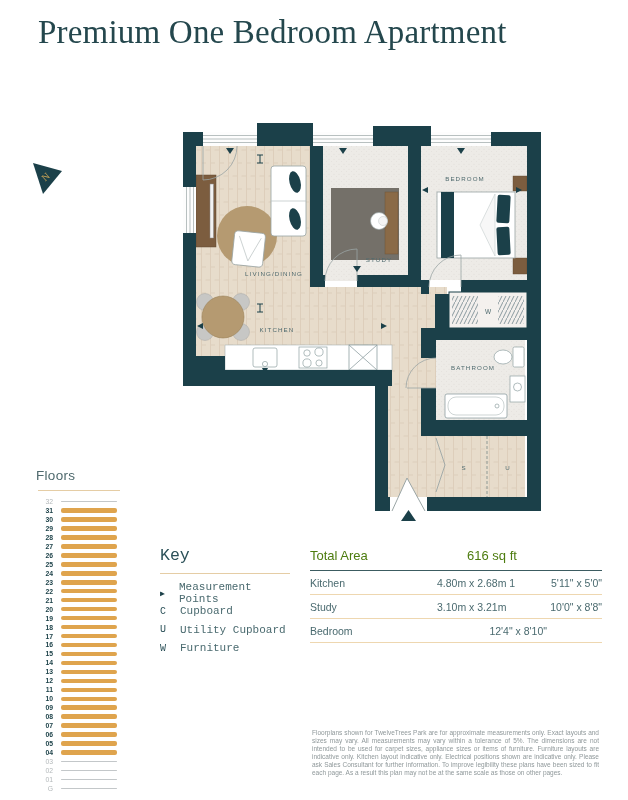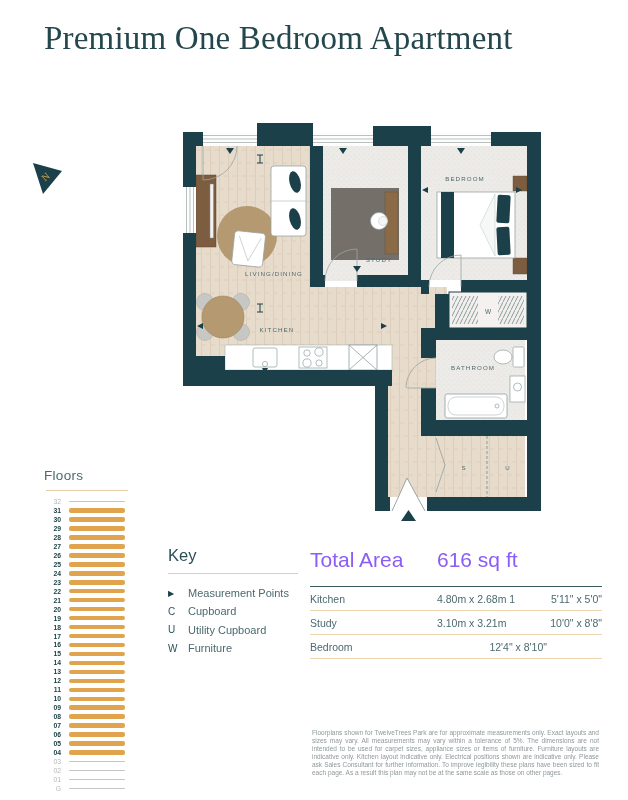--- a/index.html
+++ b/index.html
@@ -1,46 +1,46 @@
 <!DOCTYPE html>
 <html><head>
 <meta charset="utf-8">
 <style>
   html,body{margin:0;padding:0;background:#ffffff;}
   .page{position:relative;width:628px;height:800px;background:#fff;overflow:hidden;
         font-family:"Liberation Sans",sans-serif;color:#4a6a6f;}
   
-  .title{position:absolute;left:38px;top:14px;width:560px;margin:6px;
+  .title{position:absolute;left:38px;top:14px;width:560px;margin:0;
          font-family:"Liberation Serif",serif;font-weight:400;font-size:33px;
          letter-spacing:.2px;color:#24474d;}
   
   .north{position:absolute;left:26px;top:154px;width:44px;height:48px;}
   
   .plan{position:absolute;left:183px;top:118px;width:358px;height:404px;}
   
-  .floors{position:absolute;left:44px;top:468px;width:95px;}
+  .floors{position:absolute;left:36px;top:468px;width:95px;}
   .floors-title{font-size:13.5px;color:#4e696d;letter-spacing:.3px;}
   .floors-rule{width:82px;border-bottom:1px solid #e5cda5;margin:7px 0 6px 2px;}
   .floor-row{display:flex;align-items:center;height:8.97px;}
   .floor-num{width:17px;text-align:right;font-size:6.8px;color:#b3b8ba;}
   .floor-row.active .floor-num{color:#1d4249;font-weight:bold;}
   .floor-bar{margin-left:8px;width:56px;height:1px;background:#c3c7c9;border-radius:2px;}
   .floor-row.active .floor-bar{height:4.6px;background:#dfa44d;}
   
-  .key{position:absolute;left:168px;top:546px;width:132px;}
+  .key{position:absolute;left:160px;top:546px;width:132px;font-family:Liberation Mono, monospace;}
   .key-title{font-size:16.5px;color:#2b5058;}
   .key-rule{width:130px;border-bottom:1px solid #e5cda5;margin:8px 0 10px 0;}
   .key-row{display:flex;align-items:center;height:18.3px;font-size:11px;color:#4a6a6f;}
   .key-sym{width:20px;color:#2b5058;font-size:10px;}
   .key-sym.tri{font-size:8px;color:#1b4049;}
   
   .area{position:absolute;left:310px;top:548px;width:292px;}
   .a-head{display:grid;grid-template-columns:127px 110px 1fr;align-items:baseline;
-          font-size:21px;color:#8b5cf6;padding-bottom:14px;border-bottom:1.5px solid #3c5c61;}
-  .a-head .imp{text-align:left;}
+          font-size:13px;color:#4d7c0f;padding-bottom:7px;border-bottom:1.5px solid #3c5c61;}
+  .a-head .imp{text-align:center;}
   .a-row{display:grid;grid-template-columns:127px 110px 1fr;font-size:10.5px;color:#4a6a6f;
          padding:5.5px 0;border-bottom:1px solid #eed7b0;}
   .a-row .imp{text-align:right;}
   
   .disclaimer{position:absolute;left:312px;top:729px;width:287px;margin:0;
               font-size:6.5px;line-height:1.24;color:#8f989a;text-align:justify;}
 </style>
 </head>
 <body>
 

